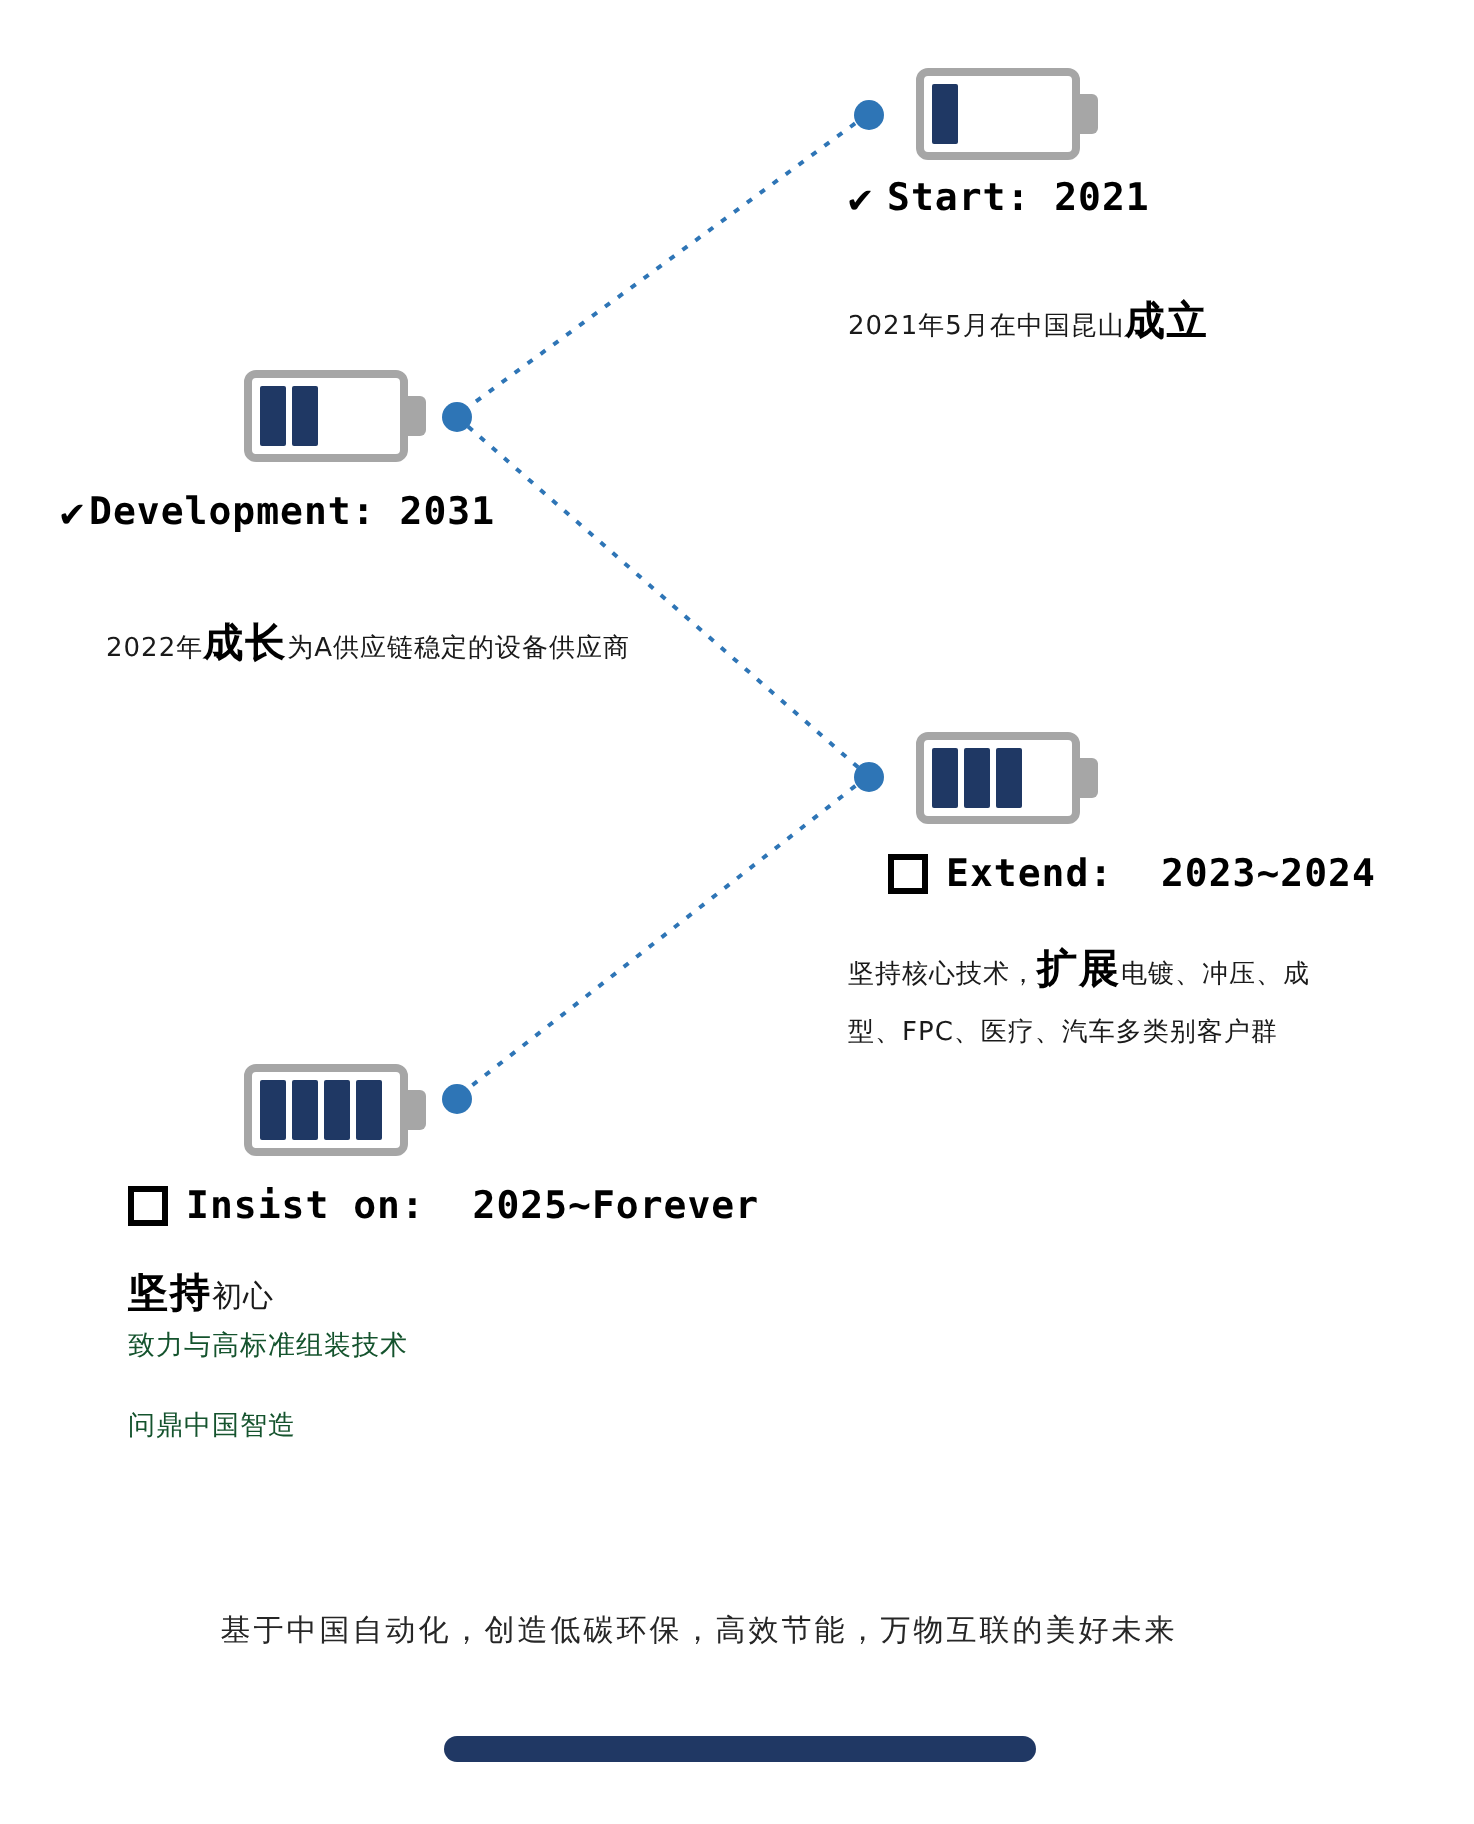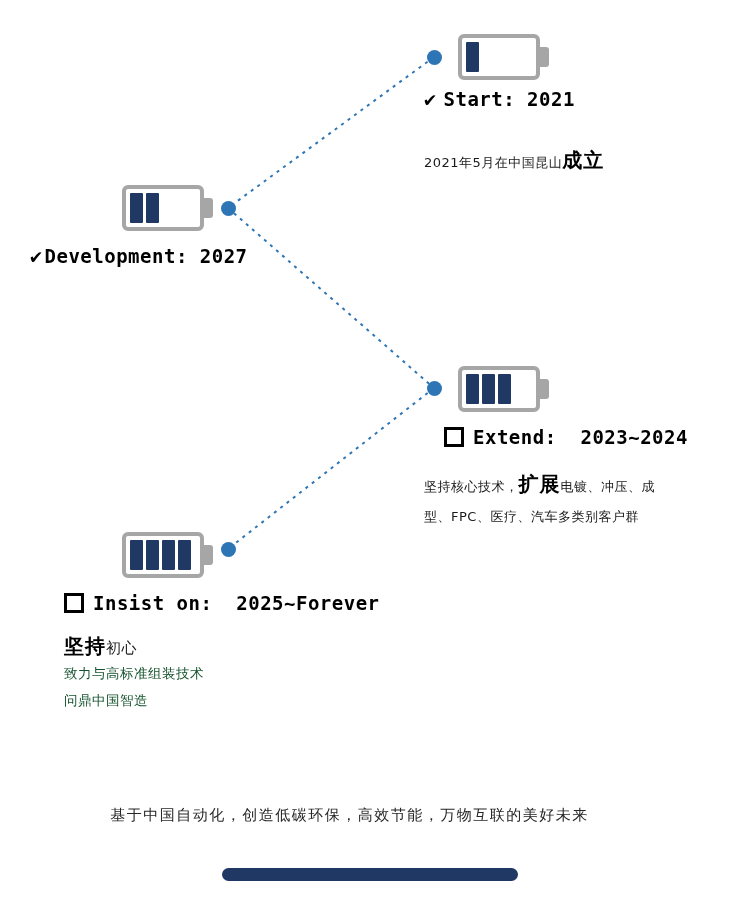--- a/index.html
+++ b/index.html
@@ -65,21 +65,24 @@
     <span>2021年5月在中国昆山</span><span class="big">成立</span>
   </div>
 
   <div class="battery" style="left:122px;top:185px">
     <span class="nub"></span>
   <span class="bar"></span>
       <span class="bar"></span>
     </div>
   <div class="title" style="left:30px;top:244px">
     <span class="check" style="margin-right:2px">✔</span>
-    <span>Development: 2027</span>
+    <span>Development: 2031</span>
+  </div>
+  <div class="desc" style="left:53px;top:301px;white-space:nowrap">
+    <span>2022年</span><span class="big">成长</span><span>为A供应链稳定的设备供应商</span>
   </div>
 
   <div class="battery" style="left:458px;top:366px">
     <span class="nub"></span>
   <span class="bar"></span>
       <span class="bar"></span>
       <span class="bar"></span>
     </div>
   <div class="title" style="left:444px;top:426px">
     <span class="checkbox"></span>
@@ -98,19 +101,19 @@
     </div>
   <div class="title" style="left:64px;top:592px">
     <span class="checkbox"></span>
     <span>Insist on:  2025~Forever</span>
   </div>
   <div class="desc" style="left:64px;top:626px">
     <span class="big">坚持</span><span class="mid">初心</span>
   </div>
   <div class="lines" style="left:64px;top:662px">
     <div>致力与高标准组装技术</div>
-    <div style="margin-top:3px">问鼎中国智造</div>
+    <div style="margin-top:16px">问鼎中国智造</div>
   </div>
 
   <div class="footer-line" style="top:806px">基于中国自动化，创造低碳环保，高效节能，万物互联的美好未来</div>
   <div class="pill"></div>
 
 </div>
 
 </body></html>

